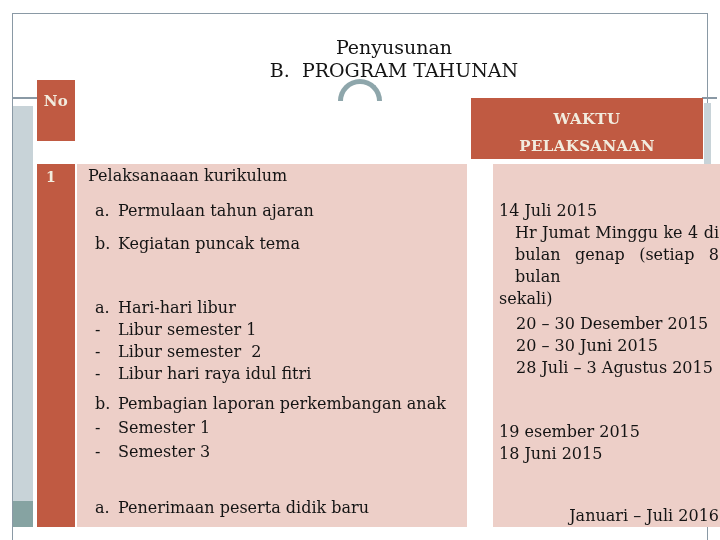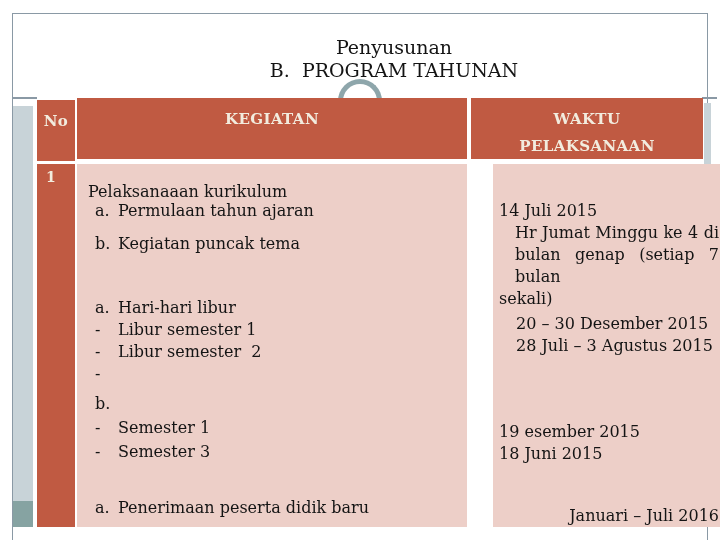--- a/index.html
+++ b/index.html
@@ -25,32 +25,32 @@
   .title{position:absolute;left:0;top:36px;width:720px;text-align:center;
          font-size:19px;line-height:23px;margin-left:34px;}
   .title div{white-space:pre-wrap;}
 
   
   .cell{position:absolute;box-sizing:border-box;}
   .red{background:var(--accent-red,#C05A42);color:var(--cream,#F2ECDE);}
   .pink{background:var(--cell-pink,#EDCFC8);}
   .hdr{font-weight:bold;font-size:15px;text-align:center;padding-top:11px;line-height:20px;
        letter-spacing:.4px;}
-  .h-no {left:37px; top:100px; width:38px; height:61px;}
+  .h-no {left:37px; top:80px; width:38px; height:61px;}
   .h-keg{left:77px; top:98px; width:390px;height:61px;}
   .h-wak{left:471px;top:98px; width:232px;height:61px;}
   .hdr .w2{margin-top:7px;text-align:center;}
   .b-no {left:37px; top:164px;width:38px; height:363px;padding:5px 0 0 9px;
          font-weight:bold;font-size:14px;}
   .b-keg{left:77px; top:164px;width:390px;height:363px;font-size:16px;}
   .b-wak{left:493px;top:164px;width:232px;height:363px;font-size:16px;}
 
   
   .sec{box-sizing:border-box;overflow:visible;}
-  .k-s1{height:32px;padding:18px 0 0 11px;}
+  .k-s1{height:32px;padding:2px 0 0 11px;}
   .k-s2{height:100px;padding-top:4px;}
   .k-s3{height:94px;padding-top:1px;}
   .k-s4{height:100px;padding-top:3px;}
   .k-s5{height:37px;padding-top:7px;}
   .k-s2 .li{margin-bottom:11px;}
   .k-s4 .li{margin-bottom:2px;}
   .li{display:flex;padding-left:18px;line-height:22px;}
   .li .m{flex:none;width:23px;}
   .li .t{white-space:pre-wrap;}
 
@@ -78,23 +78,20 @@
   <div class="bar bar-right-cap"></div>
 
   <div class="title">
     <div>Penyusunan</div>
     <div>B.  PROGRAM TAHUNAN</div>
   </div>
 
   <div class="cell red hdr h-no">
     <div>No</div>
   </div>
-  <div class="cell red hdr h-keg">
-    <div>KEGIATAN</div>
-  </div>
   <div class="cell red hdr h-wak">
     <div>WAKTU</div>
     <div class="w2">PELAKSANAAN</div>
   </div>
 
   <div class="cell red b-no">
     <div>1</div>
   </div>
 
   <div class="cell pink b-keg">
@@ -119,25 +116,27 @@
       <div class="li">
           <span class="m">-</span>
           <span class="t">Libur semester 1</span>
         </div>
       <div class="li">
           <span class="m">-</span>
           <span class="t">Libur semester  2</span>
         </div>
       <div class="li">
           <span class="m">-</span>
+          <span class="t">Libur hari raya idul fitri</span>
         </div>
     </div>
     <div class="sec k-s4">
       <div class="li">
           <span class="m">b.</span>
+          <span class="t">Pembagian laporan perkembangan anak</span>
         </div>
       <div class="li">
           <span class="m">-</span>
           <span class="t">Semester 1</span>
         </div>
       <div class="li">
           <span class="m">-</span>
           <span class="t">Semester 3</span>
         </div>
     </div>
@@ -147,25 +146,26 @@
           <span class="t">Penerimaan peserta didik baru</span>
         </div>
     </div>
   </div>
 
   <div class="cell pink b-wak">
     <div class="sec w-s1"></div>
     <div class="sec w-s2">
       <div class="wl">14 Juli 2015</div>
       <div class="wp just">Hr Jumat Minggu ke 4 di</div>
-      <div class="wp just">bulan genap (setiap 7 bulan</div>
+      <div class="wp just">bulan genap (setiap 8 bulan</div>
       <div class="wp">sekali)</div>
     </div>
     <div class="sec w-s3">
       <div class="wl">20 – 30 Desember 2015</div>
+      <div class="wl">20 – 30 Juni 2015</div>
       <div class="wl">28 Juli – 3 Agustus 2015</div>
     </div>
     <div class="sec w-s4">
       <div class="wl">19 esember 2015</div>
       <div class="wl">18 Juni 2015</div>
     </div>
     <div class="sec w-s5">
       <div class="wl">Januari – Juli 2016</div>
     </div>
   </div>

